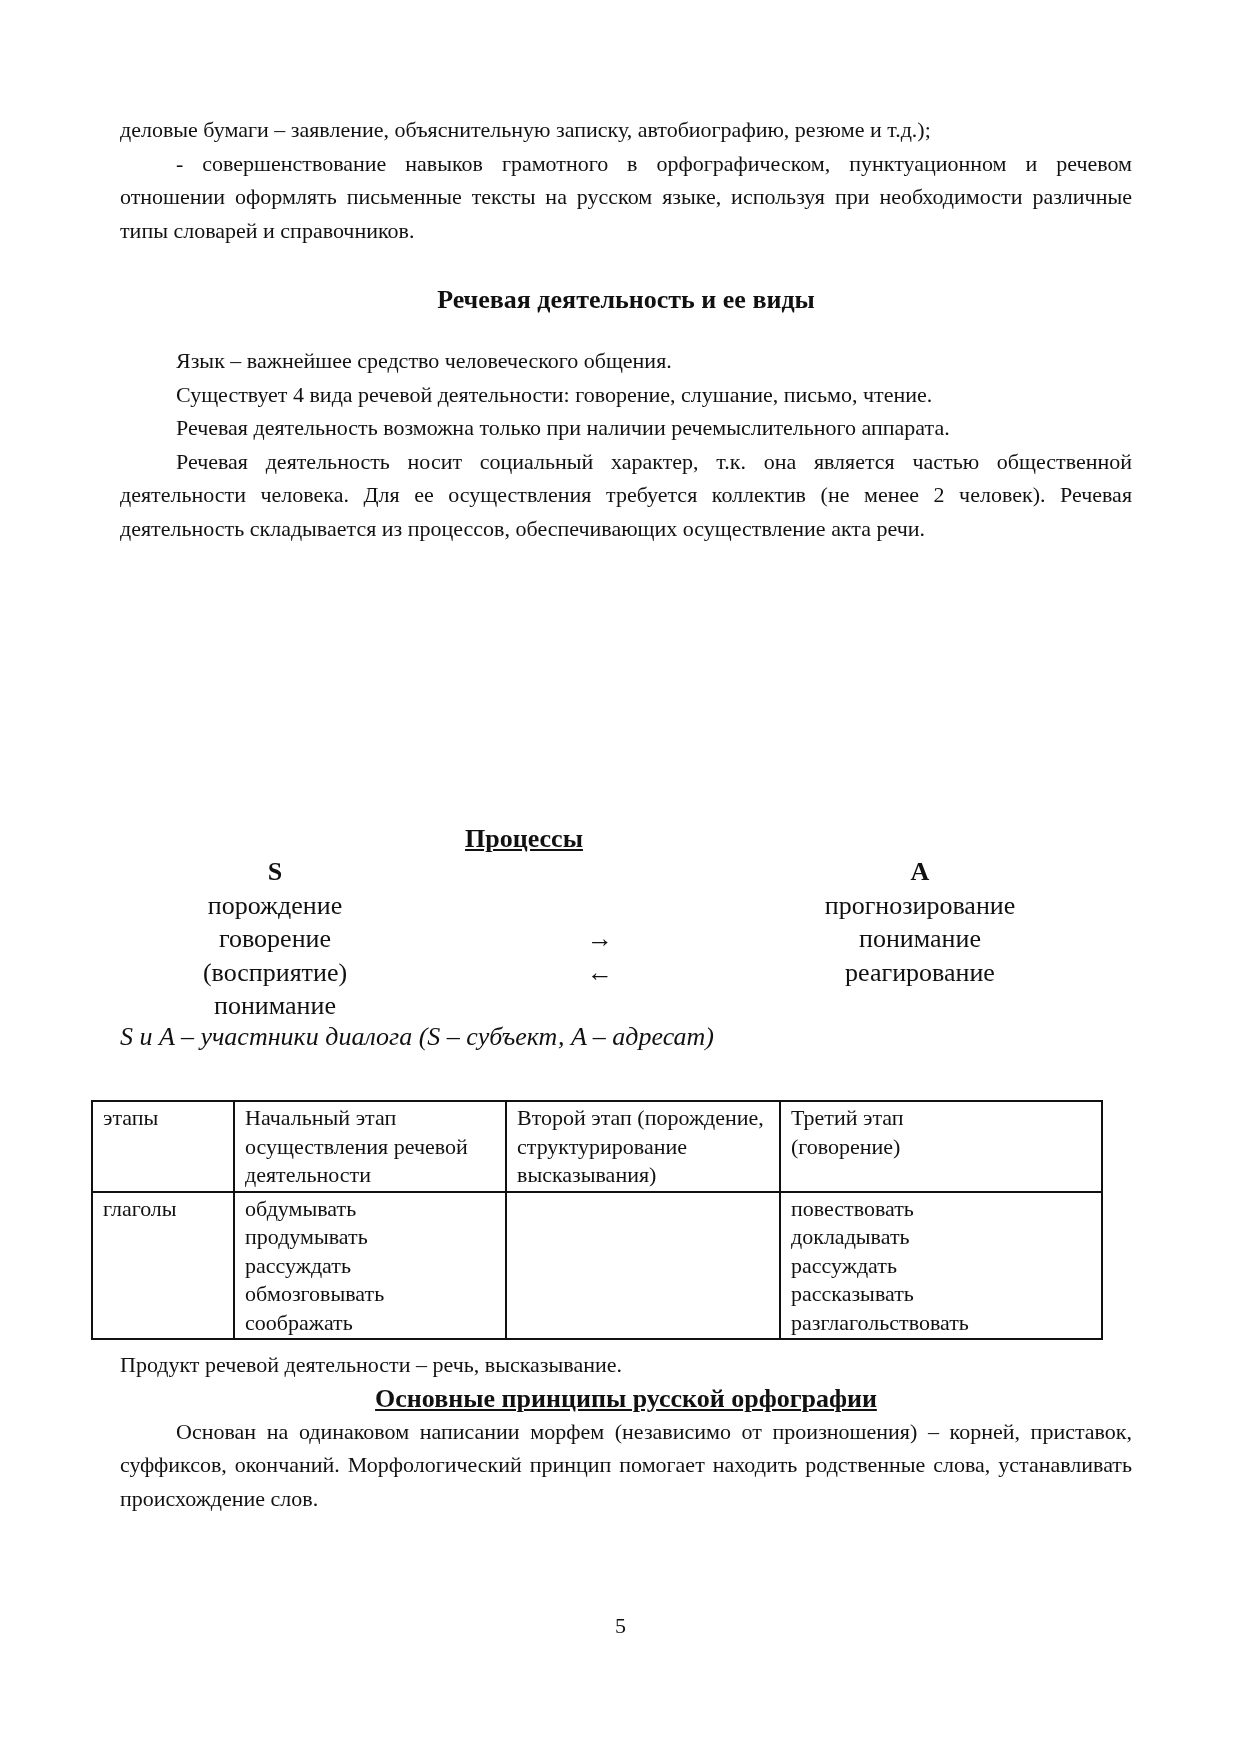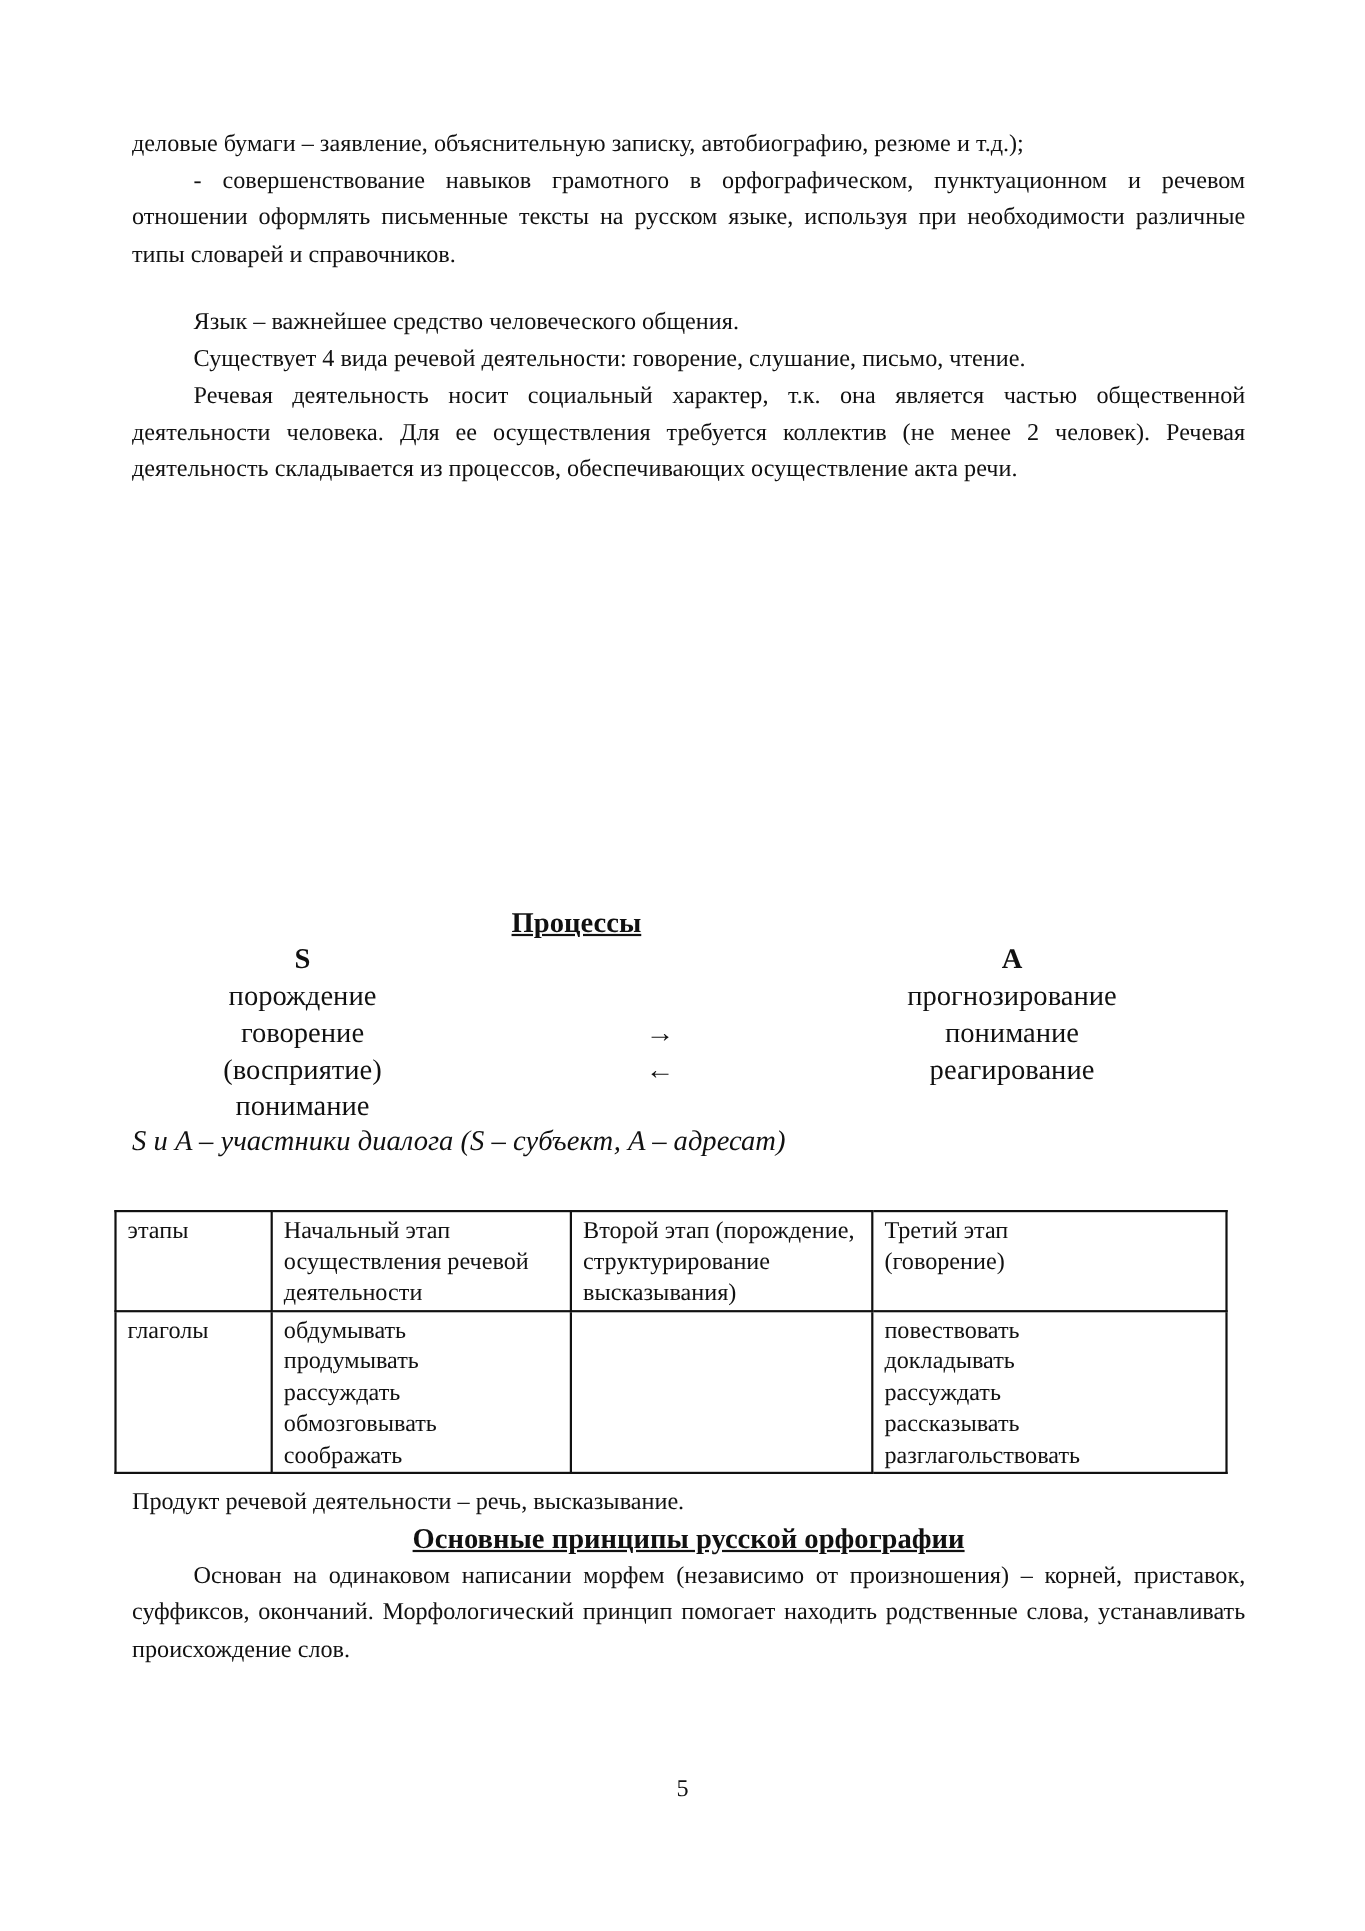--- a/index.html
+++ b/index.html
@@ -7,36 +7,38 @@
          font-family:"Liberation Serif", serif; color:#111; }
   .page { position:absolute; left:120px; top:113px; width:1012px; }
   .p { font-size:22px; line-height:33.5px; text-align:justify; margin:0; }
   .ind { text-indent:56px; }
   .h { font-size:26px; font-weight:bold; text-align:center; line-height:33px; margin:0; }
   .u { text-decoration:underline; }
   .abs { position:absolute; }
   .proc { position:absolute; font-size:26px; line-height:33.5px; text-align:center; }
   .proc div { white-space:nowrap; }
   .caption { position:absolute; left:0; width:1012px; font-style:italic; font-size:26px; }
-  table { position:absolute; left:104px; top:1100px; width:1012px; border-collapse:collapse;
+  table { position:absolute; left:91px; top:1100px; width:1012px; border-collapse:collapse;
           font-size:22px; line-height:28.5px; }
   td { border:2px solid #111; vertical-align:top; padding:2px 10px 1px 10px; }
   td div { white-space:nowrap; }
   .pagenum { position:absolute; top:1613px; left:0; width:1241px; text-align:center; font-size:22px; }
 </style>
 </head>
 <body>
 
 <div class="page">
   <p class="p">деловые бумаги – заявление, объяснительную записку, автобиографию, резюме и т.д.);</p>
   <p class="p ind">- совершенствование навыков грамотного в орфографическом, пунктуационном и речевом отношении оформлять письменные тексты на русском языке, используя при необходимости различные типы словарей и справочников.</p>
 
+  <p class="h" style="margin-top:36px">Речевая деятельность и ее виды</p>
 
   <p class="p ind" style="margin-top:28px">Язык – важнейшее средство человеческого общения.</p>
   <p class="p ind">Существует 4 вида речевой деятельности: говорение, слушание, письмо, чтение.</p>
+  <p class="p ind">Речевая деятельность возможна только при наличии речемыслительного аппарата.</p>
   <p class="p ind">Речевая деятельность носит социальный характер, т.к. она является частью общественной деятельности человека. Для ее осуществления требуется коллектив (не менее 2 человек). Речевая деятельность складывается из процессов, обеспечивающих осуществление акта речи.</p>
 </div>
 
 <div class="abs h u" style="left:0;width:1048px;top:822px">Процессы</div>
 
 <div class="proc" style="left:170px;width:210px;top:855px">
   <div style="font-weight:bold">S</div>
   <div>порождение</div>
   <div>говорение</div>
   <div>(восприятие)</div>

